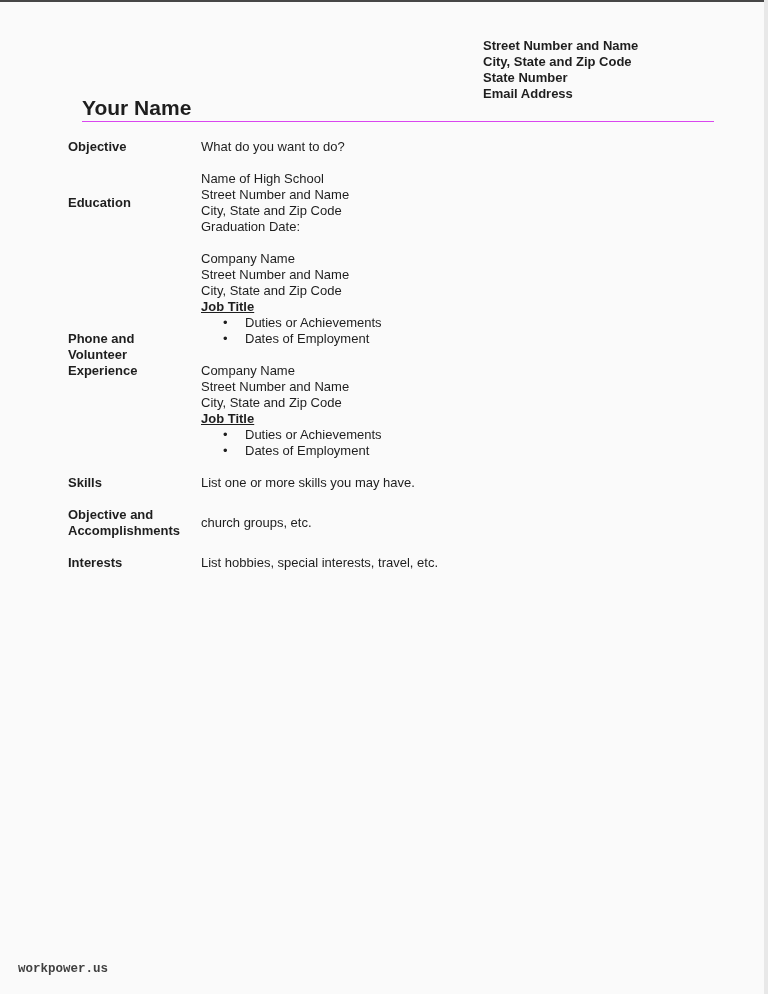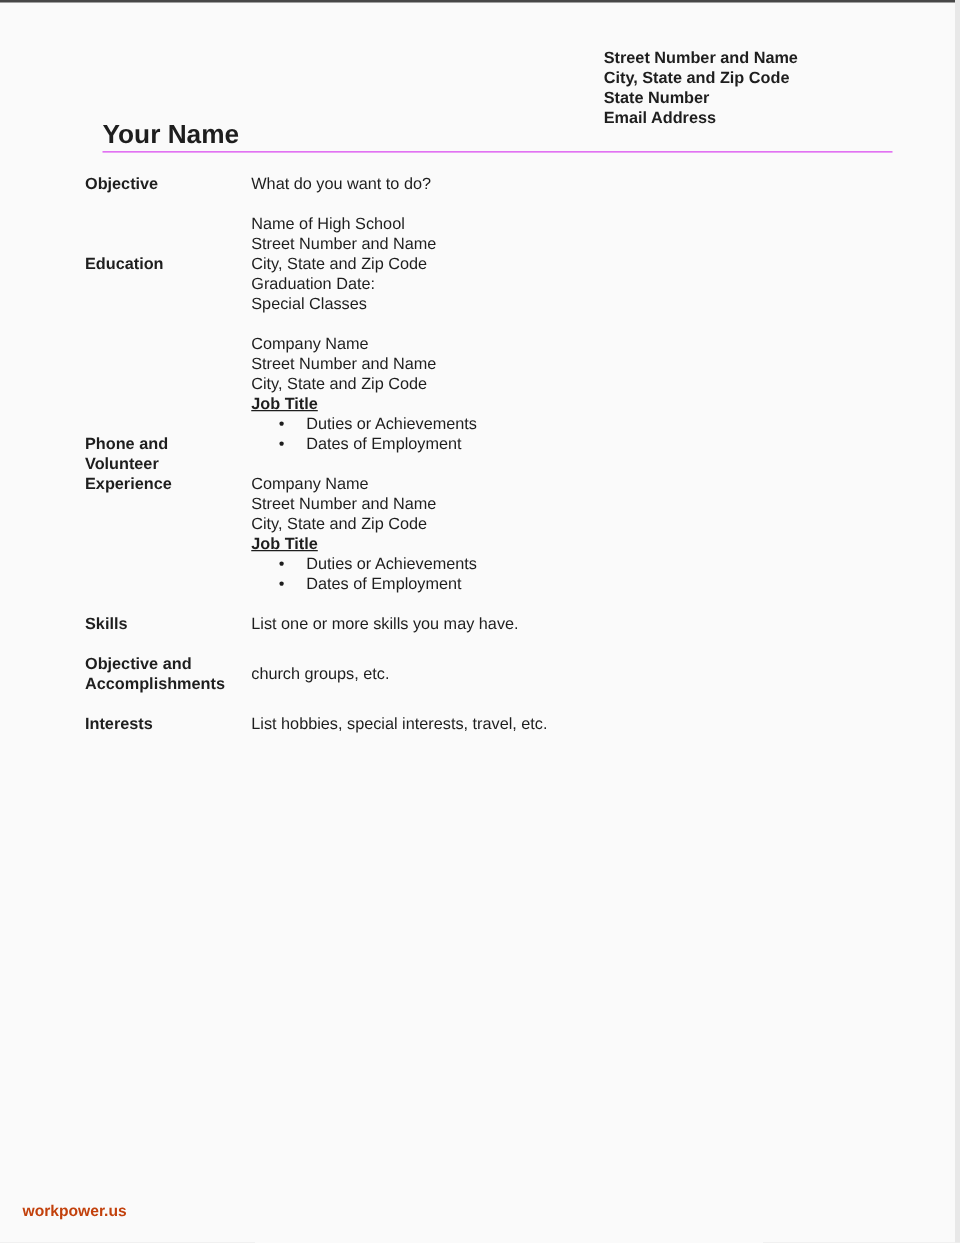--- a/index.html
+++ b/index.html
@@ -68,21 +68,22 @@
     left: 22px;
     top: 0;
   }
   .footer {
     position: absolute;
     left: 18px;
     top: 961px;
     font-size: 12.5px;
     line-height: 16px;
     font-weight: 600;
-    color: #c2410c;
+    color: #404040;
+    font-family: Liberation Mono, monospace;
   }
 </style>
 </head>
 <body>
 
 <div class="page">
   <div class="top-line"></div>
 
   <div class="contact">
     <div class="contact-line">Street Number and Name</div>
@@ -100,21 +101,20 @@
       <div class="content">What do you want to do?</div>
     </div>
 
     <div class="row">
       <div class="label">Education</div>
       <div class="content">
         <div class="line">Name of High School</div>
         <div class="line">Street Number and Name</div>
         <div class="line">City, State and Zip Code</div>
         <div class="line">Graduation Date:</div>
-        <div class="line">Special Classes</div>
       </div>
     </div>
 
     <div class="row">
       <div class="label">
         <div class="line">Phone and</div>
         <div class="line">Volunteer</div>
         <div class="line">Experience</div>
       </div>
       <div class="content">

